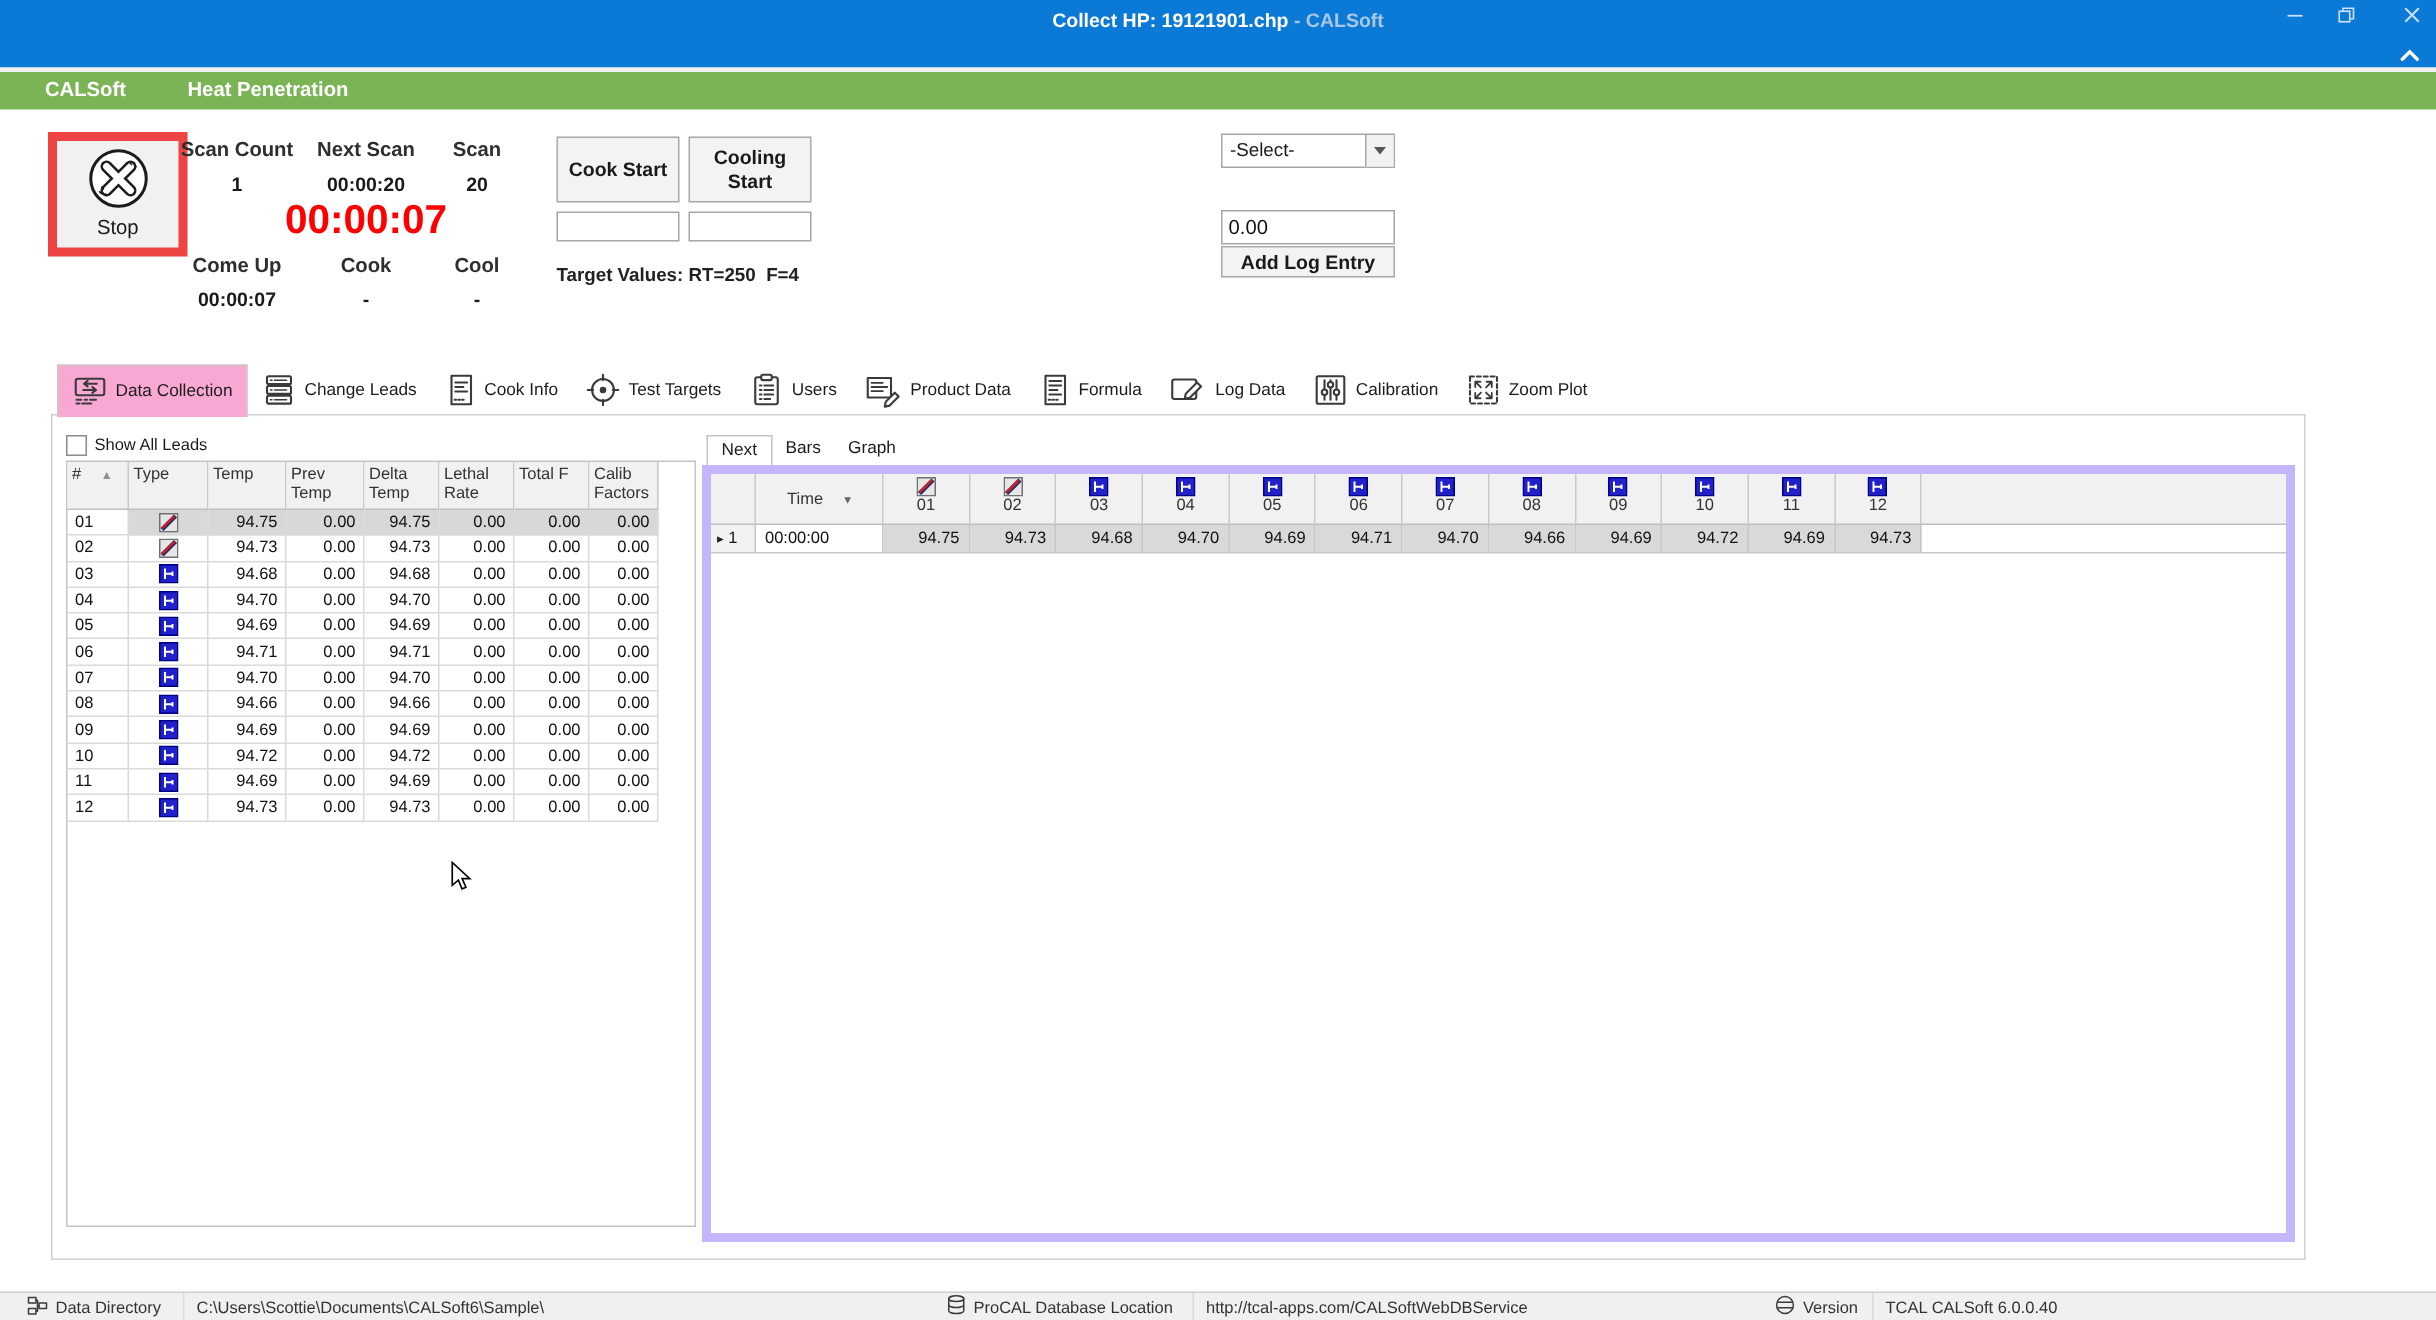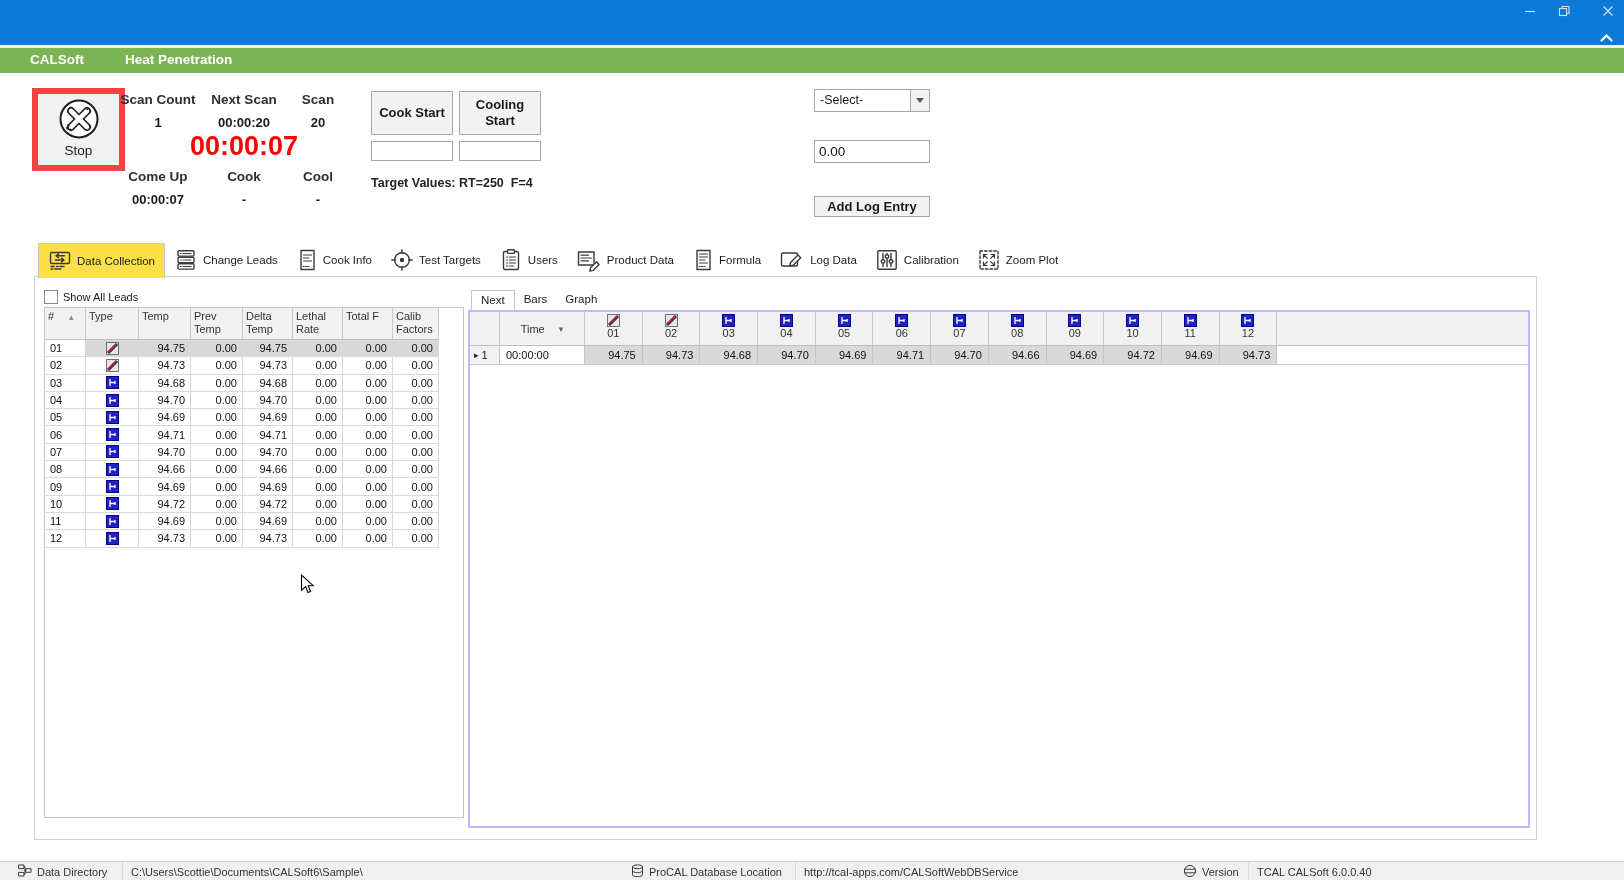--- a/index.html
+++ b/index.html
@@ -26,25 +26,25 @@
        display:flex;align-items:center;justify-content:center;text-align:center;box-sizing:border-box;}
   .cookbtn{position:absolute;top:91px;width:82px;height:44px;line-height:1.25;}
   .timefield{position:absolute;top:141px;width:82px;height:20px;border:1px solid #a6a6a6;background:#fff;box-sizing:border-box;}
   .target{position:absolute;left:371px;top:176px;font-size:12.5px;font-weight:bold;color:#222;white-space:pre;}
   .selectbox{position:absolute;left:814px;top:89px;width:116px;height:23px;border:1px solid #a6a6a6;background:#fff;box-sizing:border-box;}
   .selectbox .sel-text{position:absolute;left:5px;top:3px;font-size:12.5px;color:#1a1a1a;}
   .dd-btn{position:absolute;right:0;top:0;width:18px;height:21px;background:#f2f2f2;border-left:1px solid #a6a6a6;display:flex;align-items:center;justify-content:center;}
   .dd-tri{width:0;height:0;border-left:4px solid transparent;border-right:4px solid transparent;border-top:5px solid #555;}
   .loginput{position:absolute;left:814px;top:140px;width:116px;height:23px;border:1px solid #a6a6a6;box-sizing:border-box;
             font-family:"Liberation Sans",sans-serif;font-size:13.5px;color:#111;padding:0 0 0 4px;}
-  .addlog{position:absolute;left:814px;top:164px;width:116px;height:21px;margin-top:32px;}
+  .addlog{position:absolute;left:814px;top:164px;width:116px;height:21px;}
   
   .tab-strip{position:absolute;left:38px;top:243px;height:33px;display:flex;z-index:3;}
   .tab{display:flex;align-items:center;gap:5px;padding:0 9px;font-size:11.5px;color:#1c1c1c;height:33px;}
-  .tab.active{background:#fde047;border:1px solid #c9c9c9;border-bottom:none;height:34px;}
+  .tab.active{background:#f9a8d4;border:1px solid #c9c9c9;border-bottom:none;height:34px;}
   .tab-icon svg{display:block;}
   
   .content-panel{position:absolute;left:34px;top:276px;width:1503px;height:564px;border:1px solid #cfcfcf;background:#fff;box-sizing:border-box;z-index:1;}
   .chk-row{position:absolute;left:44px;top:290px;display:flex;align-items:center;gap:5px;z-index:2;font-size:11px;color:#1a1a1a;}
   .chk{width:12px;height:12px;border:1px solid #8a8a8a;background:#fff;}
   
   .left-panel{position:absolute;left:44px;top:307px;width:420px;height:511px;border:1px solid #c4c4c4;background:#fff;box-sizing:border-box;z-index:2;}
   .lg-row{display:flex;}
   .lg-cell{box-sizing:border-box;border-right:1px solid #d9d9d9;border-bottom:1px solid #d9d9d9;font-size:11px;color:#111;
            height:17.3px;display:flex;align-items:center;overflow:hidden;}
@@ -52,21 +52,21 @@
            align-items:flex-start;padding:2px 3px;line-height:1.2;color:#333;display:block;}
   .num{padding-left:5px;}
   .val{justify-content:flex-end;padding-right:5px;}
   .ctr{justify-content:center;}
   .sel-bg{background:#d8d8d8;}
   .sort-arrow{color:#8f8f8f;font-size:8px;margin-left:13px;}
   
   .rp-tabs{position:absolute;left:471px;top:290px;display:flex;z-index:3;font-size:11.5px;color:#1c1c1c;}
   .rp-tab{padding:3px 9px 4px;}
   .rp-tab.active{background:#fff;border:1px solid #c4c4c4;border-bottom:none;}
-  .right-panel{position:absolute;left:468px;top:310px;width:1062px;height:518px;border:2px solid #c4b5fd;background:#fff;box-sizing:border-box;z-index:2;}
+  .right-panel{position:absolute;left:468px;top:310px;width:1062px;height:518px;border:6px solid #c4b5fd;background:#fff;box-sizing:border-box;z-index:2;}
   .rg-head{display:flex;background:#f1f1f1;border-bottom:1px solid #bfbfbf;height:33px;}
   .rg-hcell{box-sizing:border-box;border-right:1px solid #c9c9c9;font-size:11px;color:#333;text-align:center;}
   .rg-ch .ic{margin:2px auto 0;width:13px;height:13px;}
   .rg-row{display:flex;height:18px;border-bottom:1px solid #c9c9c9;}
   .rg-cell{box-sizing:border-box;border-right:1px solid #c6c6c6;font-size:11px;color:#111;display:flex;align-items:center;}
   .rg-ind{background:#f2f2f2;padding-left:4px;gap:3px;}
   .rg-time{background:#fff;padding-left:6px;}
   .rg-val{background:#d9d9d9;justify-content:flex-end;padding-right:6px;}
   .time-arrow{color:#666;font-size:9px;margin-left:14px;}
   .row-arrow{font-size:9px;color:#222;}
@@ -74,20 +74,23 @@
   .statusbar{position:absolute;left:0;top:861px;width:1624px;height:19px;background:#f0f0f0;border-top:1px solid #d0d0d0;
              font-size:11px;color:#333;}
   .sb-item{position:absolute;top:0;height:19px;display:flex;align-items:center;gap:5px;}
   .sb-val{border-left:1px solid #dadada;padding-left:8px;height:19px;display:flex;align-items:center;}
   .cursor{position:absolute;left:300px;top:574px;z-index:9;}
 </style>
 </head>
 <body>
 
 <div class="titlebar">
+  <div class="title">
+    <span>Collect HP: 19121901.chp</span><span class="suffix"> - CALSoft</span>
+  </div>
   <div class="win-btn" style="left:1516px;">
       <span><svg width="12" height="12">
           <line x1="1" y1="6.5" x2="11" y2="6.5" stroke="#cfe0f2" stroke-width="1.2"></line>
         </svg></span>
     </div>
   <div class="win-btn" style="left:1550px;">
       <span><svg width="12" height="12">
           <rect x="1.5" y="3.5" width="7" height="7" fill="none" stroke="#cfe0f2" stroke-width="1.1"></rect>
           <path d="M4 3.5 V1.5 h7 v7 h-2" fill="none" stroke="#cfe0f2" stroke-width="1.1"></path>
         </svg></span>

